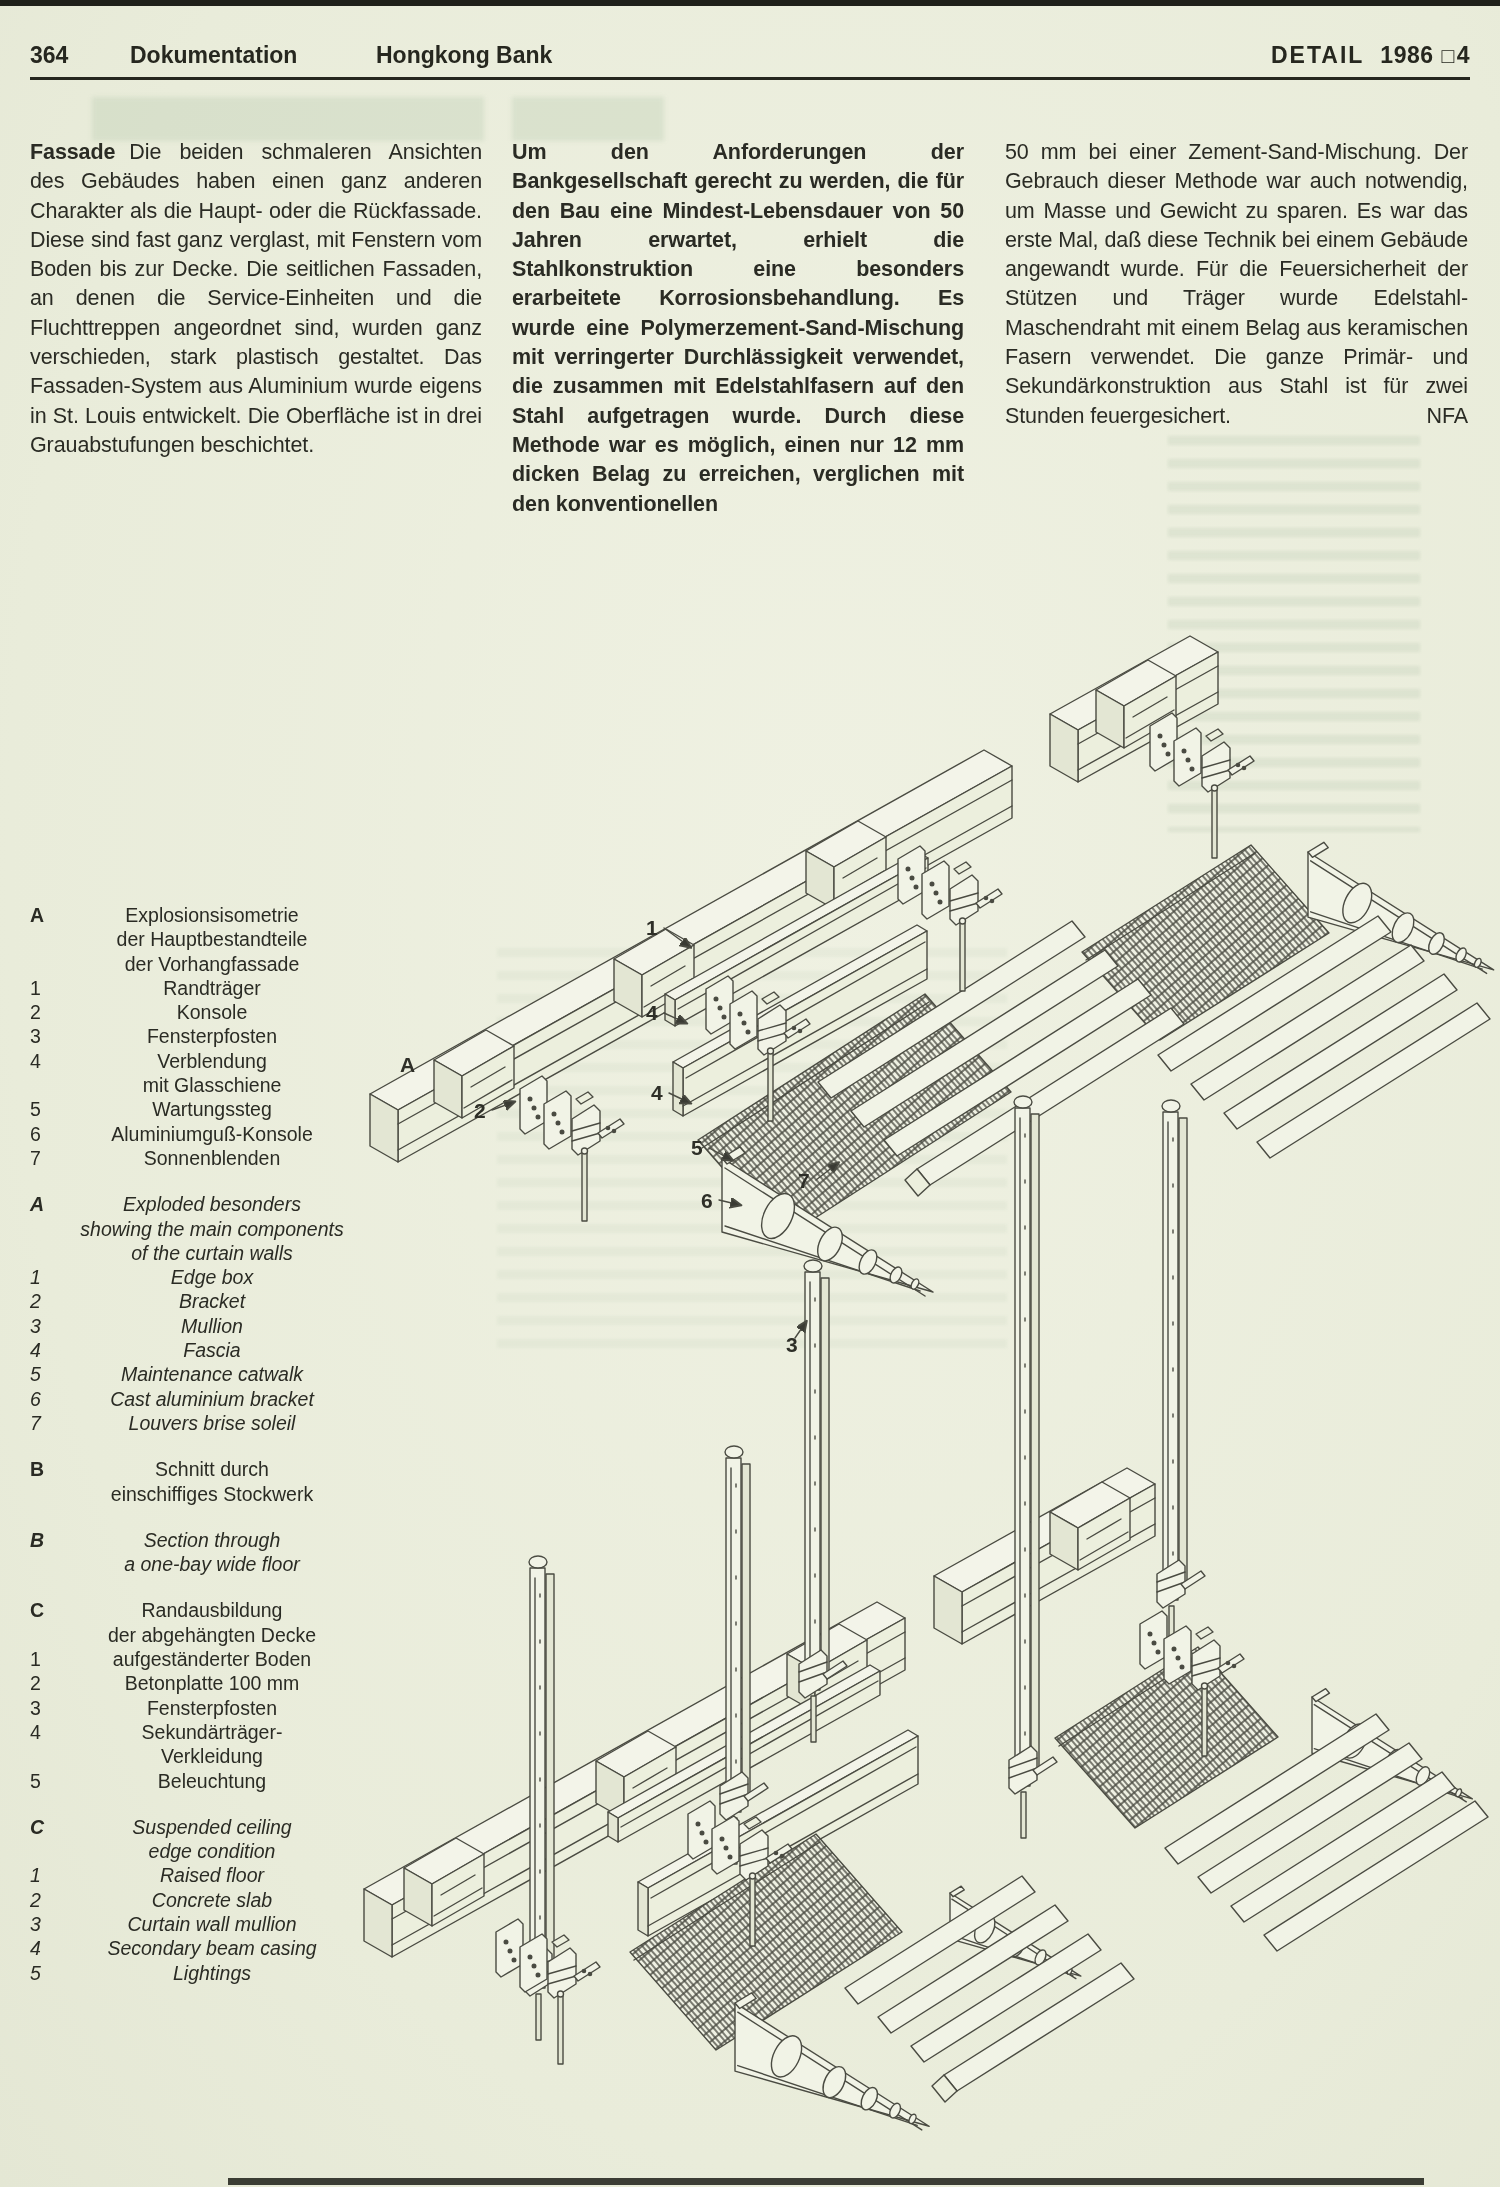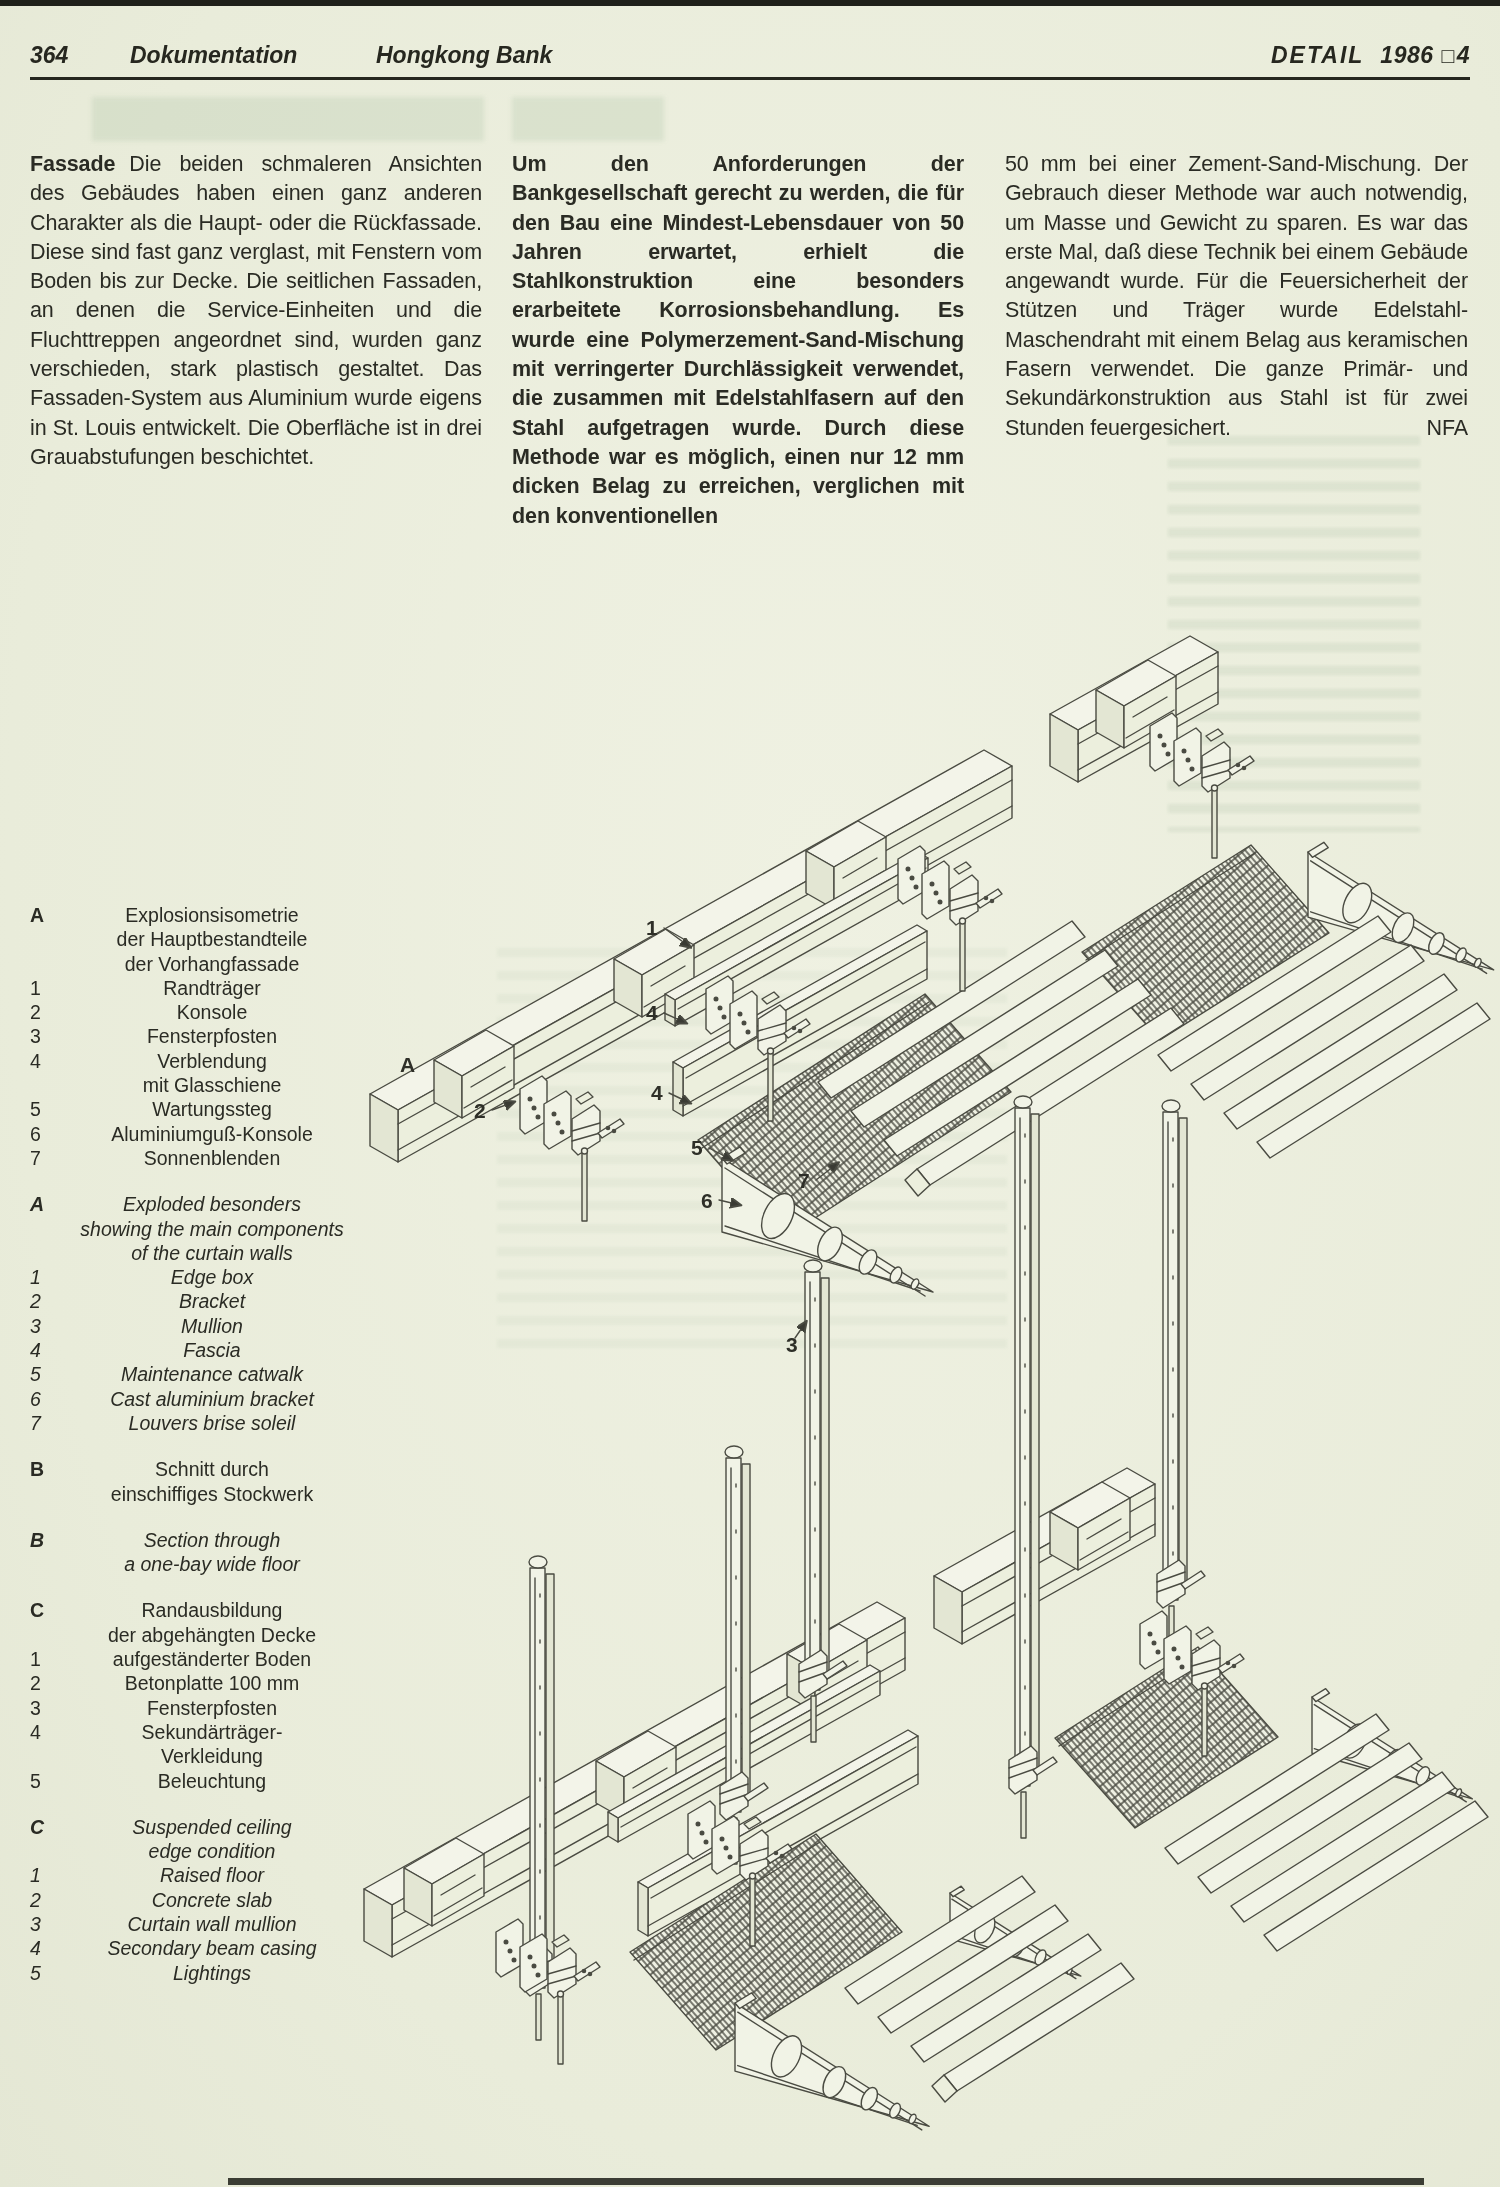--- a/index.html
+++ b/index.html
@@ -2,31 +2,31 @@
 <html><head>
 <meta charset="utf-8">
 <style>
   html,body{margin:0;padding:0;background:#b7b9ab;}
   .page{position:relative;width:1500px;height:2187px;margin:0 auto;overflow:hidden;
         background:#ebeedd;
         background-image:radial-gradient(ellipse at 55% 40%, #eff1e2 0%, #e9ecda 70%, #e4e7d4 100%);
         font-family:"Liberation Sans", sans-serif;color:#26271f;}
   .topbar{position:absolute;left:0;top:0;width:100%;height:6px;background:#1f201a;}
   .bottombar{position:absolute;left:228px;top:2178px;width:1196px;height:7px;background:#23241e;opacity:.88;}
-  .header{position:absolute;left:30px;top:42px;width:1440px;height:30px;font-size:23px;font-weight:bold;font-style:italic;}
+  .header{position:absolute;left:30px;top:42px;width:1440px;height:30px;font-size:23px;font-weight:bold;}
   .header .pn{position:absolute;left:0;}
   .header .sec{position:absolute;left:100px;}
   .header .ttl{position:absolute;left:330px;margin-left:16px;}
   .hright{position:absolute;right:0;top:0;letter-spacing:.5px;}
   .hright .jr{letter-spacing:2px;margin-right:16px;}
   .hright .vol{margin-right:6px;}
   .hright .bx{font-weight:normal;font-size:21px;margin:0 2px;}
   .rule{position:absolute;left:30px;top:77px;width:1440px;height:3px;background:#26271f;}
   .col{position:absolute;top:138px;font-size:21.5px;line-height:29.3px;text-align:justify;
-       letter-spacing:-0.1px;color:#2a2b24;margin-top:12px;}
+       letter-spacing:-0.1px;color:#2a2b24;}
   .col .lead{font-weight:bold;margin-right:14px;}
   .col .sig{float:right;}
   .c1{left:30px;width:452px;}
   .c2{left:512px;width:452px;font-weight:bold;}
   .c3{left:1005px;width:463px;}
   .legend{position:absolute;left:30px;top:903px;width:330px;font-size:19.5px;line-height:24.3px;color:#2a2b24;}
   .lsec{margin-bottom:22px;}
   .lrow{display:flex;}
   .lrow .n{flex:0 0 34px;}
   .lrow .lb{flex:1;text-align:center;}

